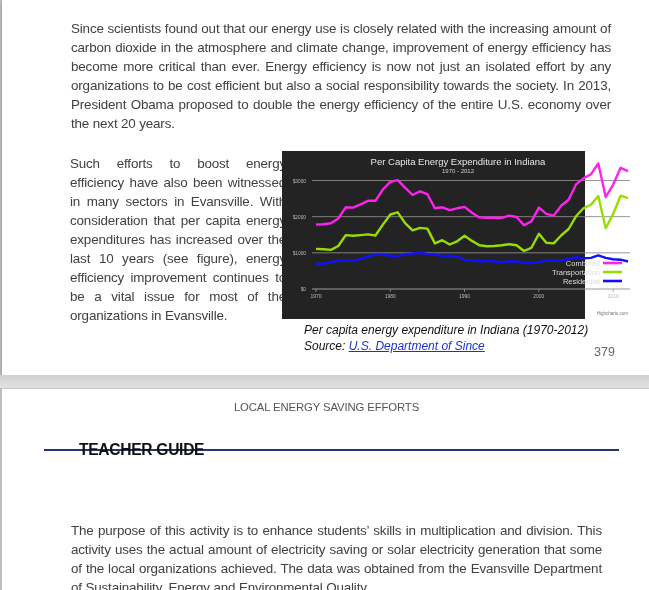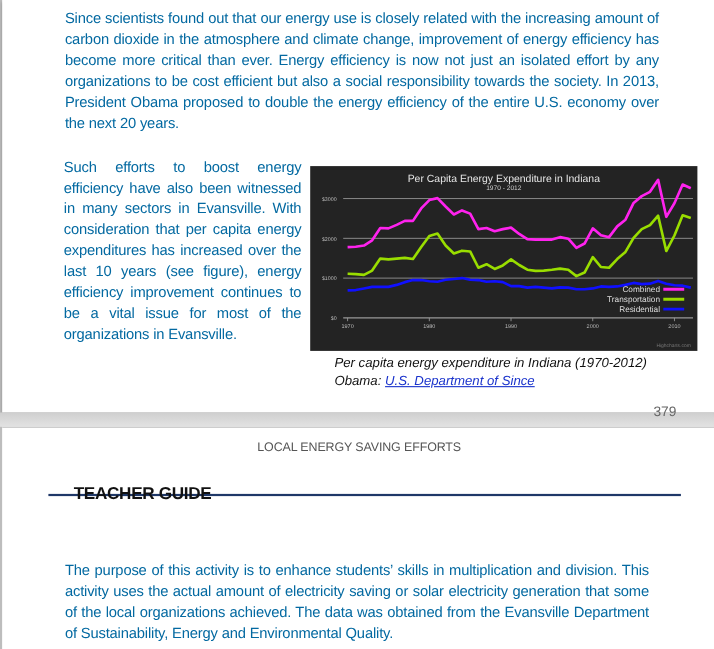--- a/index.html
+++ b/index.html
@@ -12,47 +12,47 @@
     position: absolute; left: 2px; width: 660px; background: #ffffff;
   }
   .page1 { top: 0; height: 375px; box-shadow: 0 2px 3px rgba(0,0,0,0.25); }
   .page2 { top: 388px; height: 210px; border-top: 1px solid #c8c8c8; }
   .gap {
     position: absolute; left: 0; top: 375px; width: 649px; height: 13px;
     background: linear-gradient(#cfcfcf, #e2e2e2);
   }
   .leftedge { position:absolute; left:0; top:0; width:2px; height:590px; background:#bdbdbd; }
   .para {
-    position: absolute; margin: 0; color: #0369a1; font-size: 13.4px; line-height: 19px;
+    position: absolute; margin: 12px; color: #404040; font-size: 13.4px; line-height: 19px;
     text-align: justify; text-align-last: left; letter-spacing: -0.15px;
   }
   .p1 { left: 59px; top: 7px; width: 540px; }
   .p2 { left: 58px; top: 142px; width: 216px; }
   .chart {
-    position: absolute; left: 282px; top: 151px; width: 352px; height: 168px;
+    position: absolute; left: 282px; top: 151px; width: 303px; height: 168px;
     background: #232323;
   }
   .chart svg { position:absolute; left:0; top:0; }
   .caption {
     position: absolute; left: 304px; top: 322px; width: 320px;
     font-size: 12px; font-style: italic; line-height: 16px; color: #111;
   }
   .caption a { color: #1a33cc; text-decoration: underline; }
   .pagenum {
-    position: absolute; left: 594px; top: 345px; font-size: 12.5px; color: #666; margin-top: 22px;
+    position: absolute; left: 594px; top: 345px; font-size: 12.5px; color: #666;
   }
   .header {
     position: absolute; left: 0; top: 12px; width: 649px; text-align: center;
     font-size: 11.3px; color: #555; letter-spacing: -0.1px;
   }
   .rule {
     position: absolute; left: 44px; top: 449px; width: 575px; height: 2px; background: #1f3868;
   }
   .h2 {
-    position: absolute; left: 67px; top: 442px; margin: 0;
+    position: absolute; left: 79px; top: 442px; margin: 0;
     font-size: 15.6px; font-weight: bold; color: #111; letter-spacing: -0.3px;
   }
   .p3 { left: 59px; top: 509px; width: 531px; }
 </style>
 </head>
 <body>
 
 <div class="leftedge"></div>
 
 <div class="page page1"></div>
@@ -100,19 +100,19 @@
         <line x1="321" x2="340" y1="121" y2="121" stroke="#99dd00" stroke-width="2.6"></line>
         <text x="318" y="132.5" text-anchor="end" fill="#ddd" font-size="7.5" font-family="Liberation Sans, sans-serif">Residential</text>
         <line x1="321" x2="340" y1="130" y2="130" stroke="#1010ff" stroke-width="2.6"></line>
       </g>
     <text id="ct-credit" x="346" y="164" text-anchor="end" fill="#777" font-size="4.5" font-family="Liberation Sans, sans-serif">Highcharts.com</text>
   </svg>
 </div>
 
 <div class="caption">
   <div>Per capita energy expenditure in Indiana (1970-2012)</div>
-  <div><span>Obama: </span><a href="#">U.S. Department of Since</a></div>
+  <div><span>Source: </span><a href="#">U.S. Department of Since</a></div>
 </div>
 <div class="pagenum">379</div>
 
 <div class="rule"></div>
 <h2 class="h2" style="top:441px">TEACHER GUIDE</h2>
 <p class="para p3">The purpose of this activity is to enhance students’ skills in multiplication and division.  This activity uses the actual amount of electricity saving or solar electricity generation that some of the local organizations achieved. The data was obtained from the Evansville Department of Sustainability, Energy and Environmental Quality.</p>
 
 </body></html>

